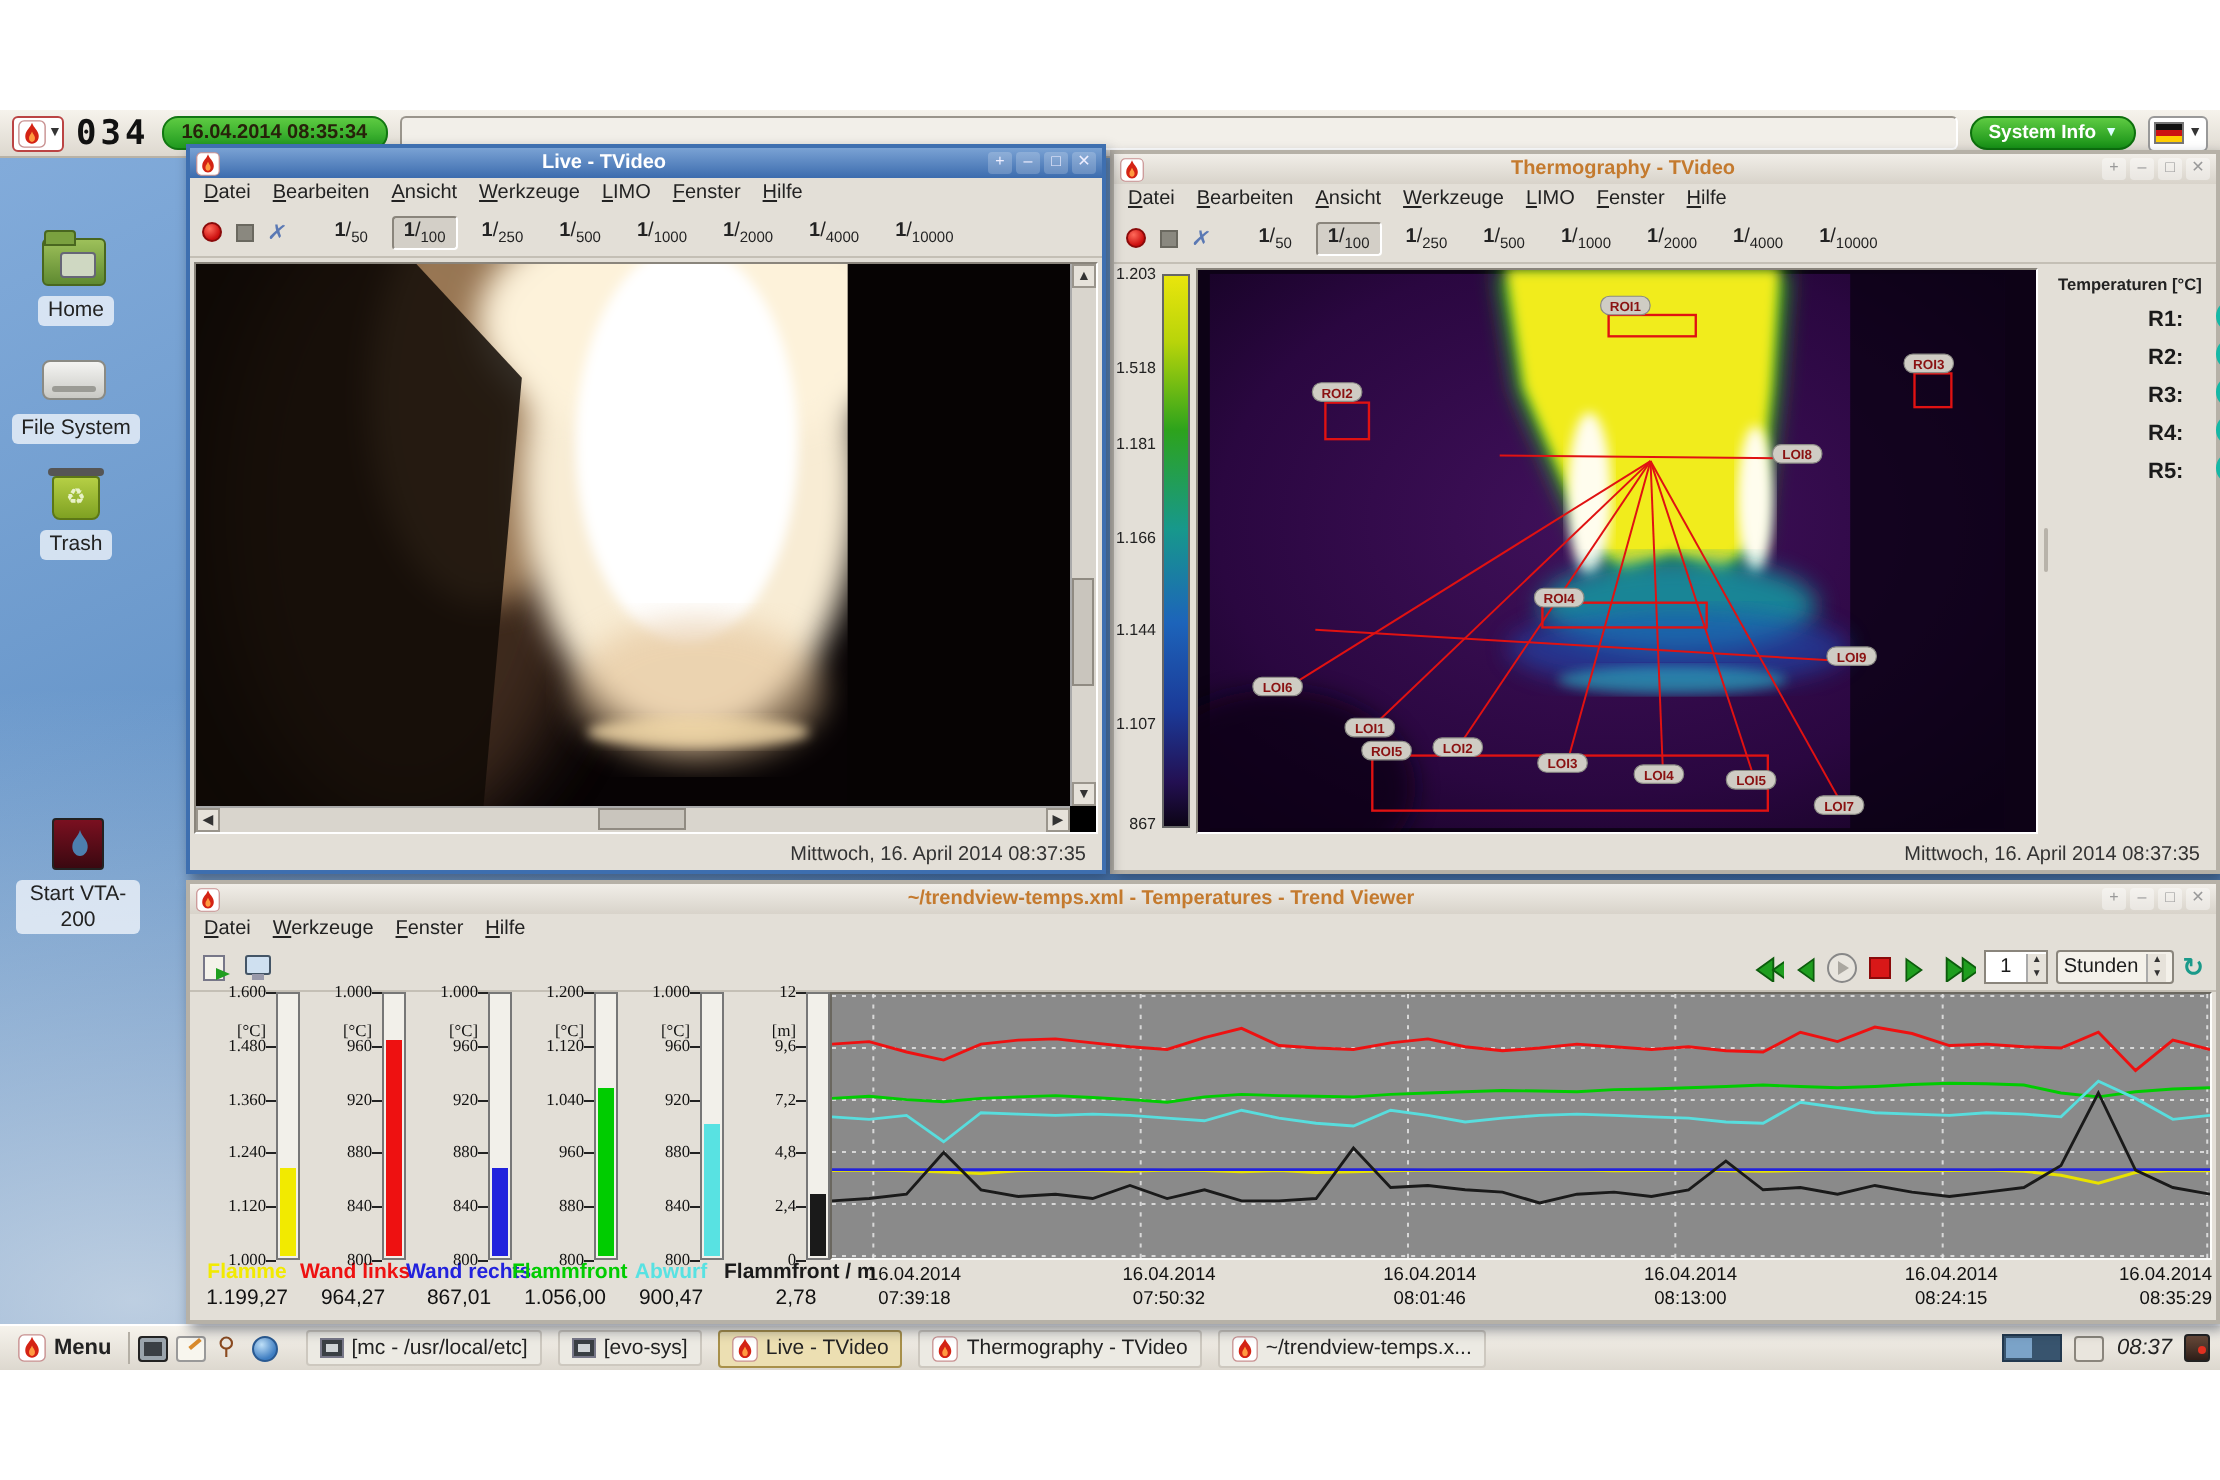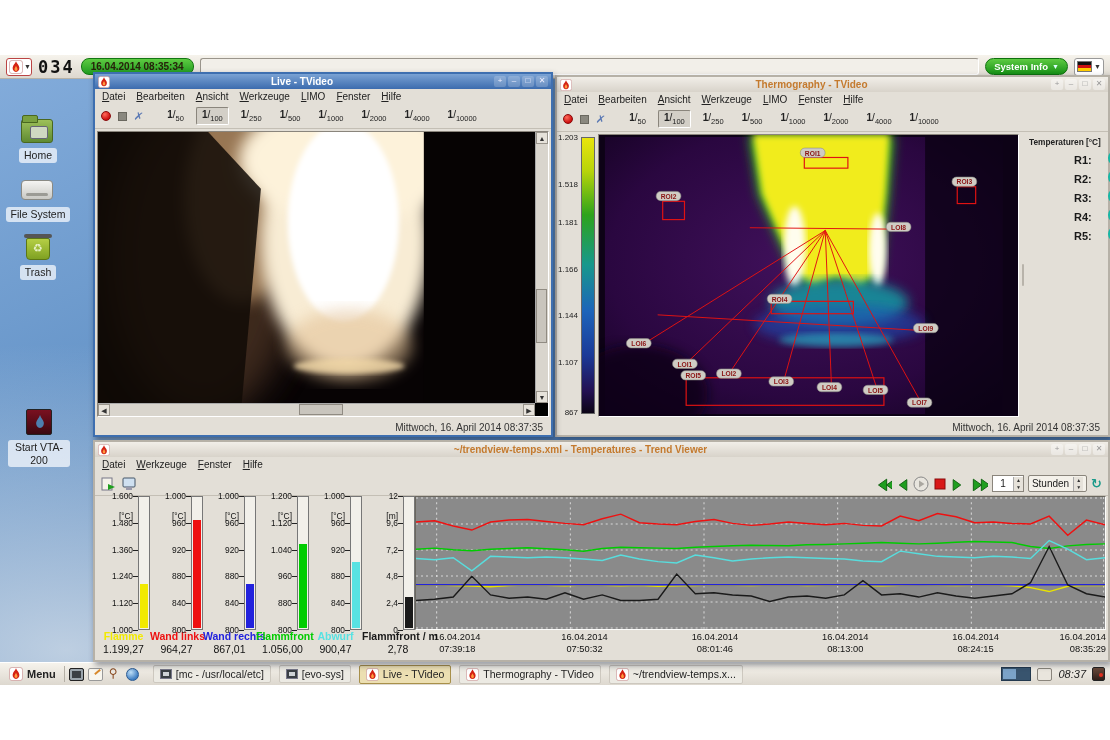--- a/index.html
+++ b/index.html
@@ -97,21 +97,21 @@
   
   .trend-toolbar{height:24px;display:flex;align-items:center;gap:5px;padding:0 6px;flex:none;background:#e3dfd7;border-bottom:1px solid #c4bfb5;}
   .tt-left{display:flex;gap:6px;align-items:center;}
   .tt-right{margin-left:auto;display:flex;gap:4px;align-items:center;}
   .spinbox{display:flex;align-items:center;border:1px solid #8a857c;background:#fff;height:17px;}
   .spinbox .sval{width:20px;text-align:center;font-size:10px;}
   .spincol{display:flex;flex-direction:column;border-left:1px solid #aaa;}
   .spincol span{font-size:5px;line-height:7px;padding:0 2px;background:#e6e2da;color:#333;}
   .unit-select{display:flex;align-items:center;gap:4px;border:1px solid #8a857c;background:#f4f1ea;border-radius:2px;height:17px;padding:0 3px;font-size:10px;}
   .trend-main{flex:1;display:flex;padding:0 2px;min-height:0;}
-  .gauge{width:53px;flex:none;position:relative;}
+  .gauge{width:53px;flex:none;position:relative;font-family:Liberation Serif, serif;}
   .gauge .gtick{position:absolute;right:17px;transform:translateY(-50%);font-size:8.4px;color:#111;white-space:nowrap;}
   .gauge .gmark{position:absolute;right:12px;width:5px;height:1px;background:#222;}
   .gauge .gunit{position:absolute;right:17px;top:11%;font-size:8.4px;color:#111;}
   .gauge .gchan{position:absolute;right:0;top:0;bottom:0;width:12px;background:#f2f0ea;border:1px solid #777;}
   .gauge .gbar{position:absolute;left:1px;right:1px;bottom:1px;}
   .plot{flex:1;position:relative;border:1px solid;border-color:#6a675f #fdfdfb #fdfdfb #6a675f;background:#8a8a8a;min-width:0;}
   .plot svg{position:absolute;inset:0;width:100%;height:100%;}
   .legend-axis{height:30px;flex:none;display:flex;padding:0 2px;}
   .lcell{width:53px;flex:none;text-align:center;line-height:1.25;}
   .lcell .ln{font-size:10.5px;font-weight:bold;white-space:nowrap;}

